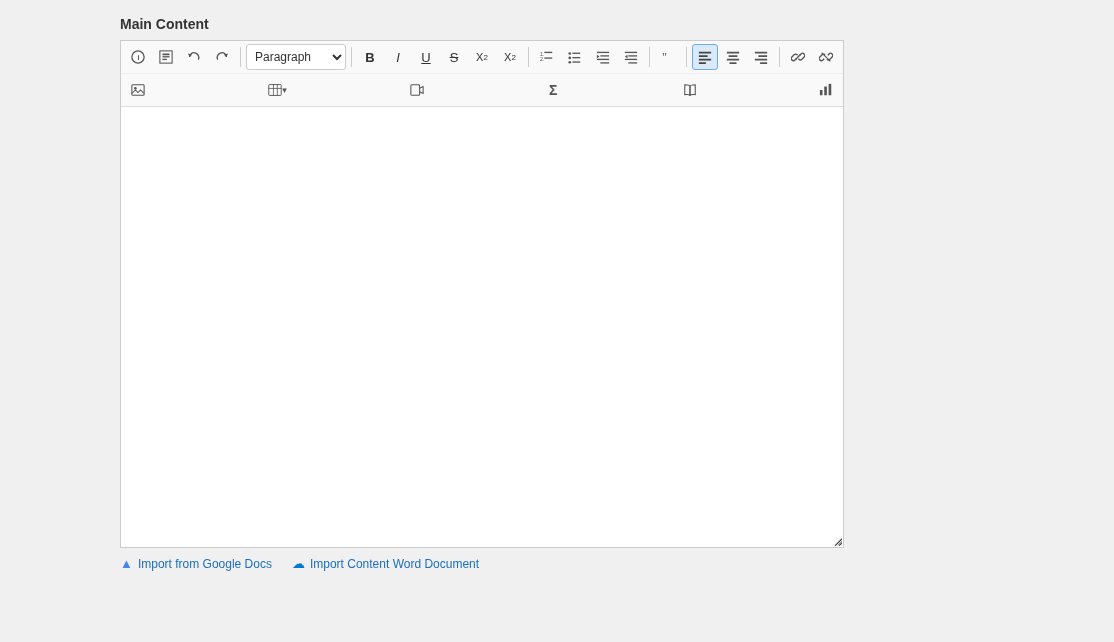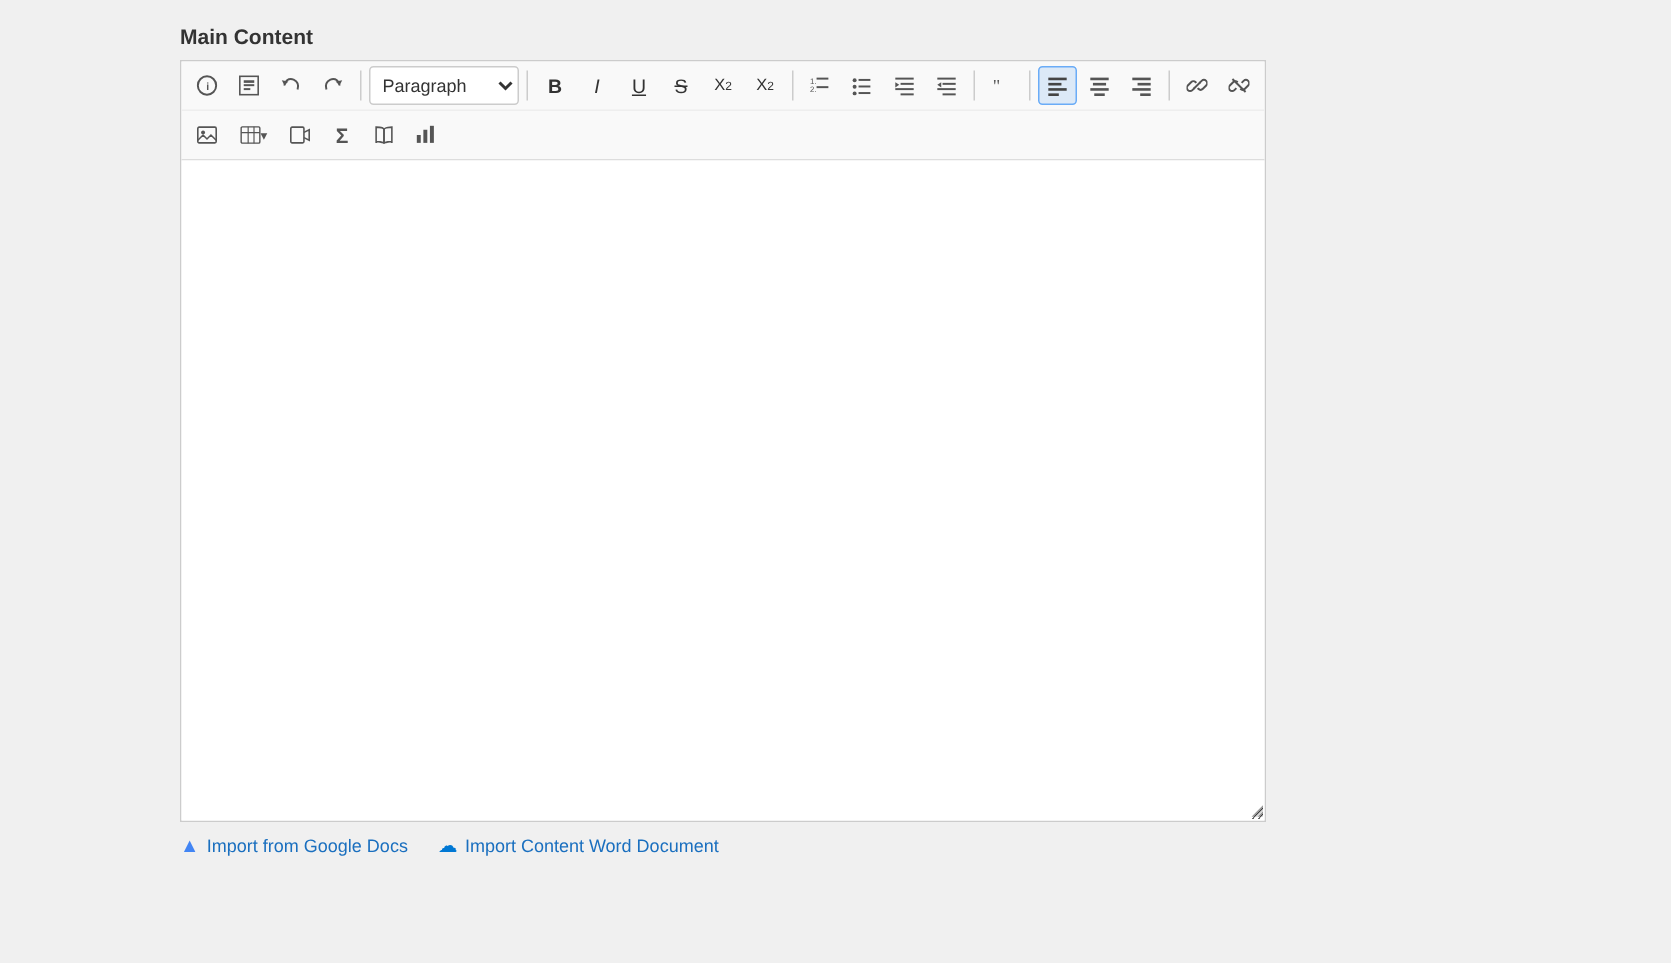--- a/index.html
+++ b/index.html
@@ -61,20 +61,21 @@
       border-bottom: 1px solid #ddd;
       background-color: #f9f9f9;
     }
 
     .toolbar-row {
       display: flex;
       align-items: center;
       padding: 3px 4px;
       gap: 2px;
       flex-wrap: nowrap;
+      justify-content: space-between;
     }
 
     .toolbar-row + .toolbar-row {
       border-top: 1px solid #eee;
     }
 
     .tb-btn {
       display: inline-flex;
       align-items: center;
       justify-content: center;

